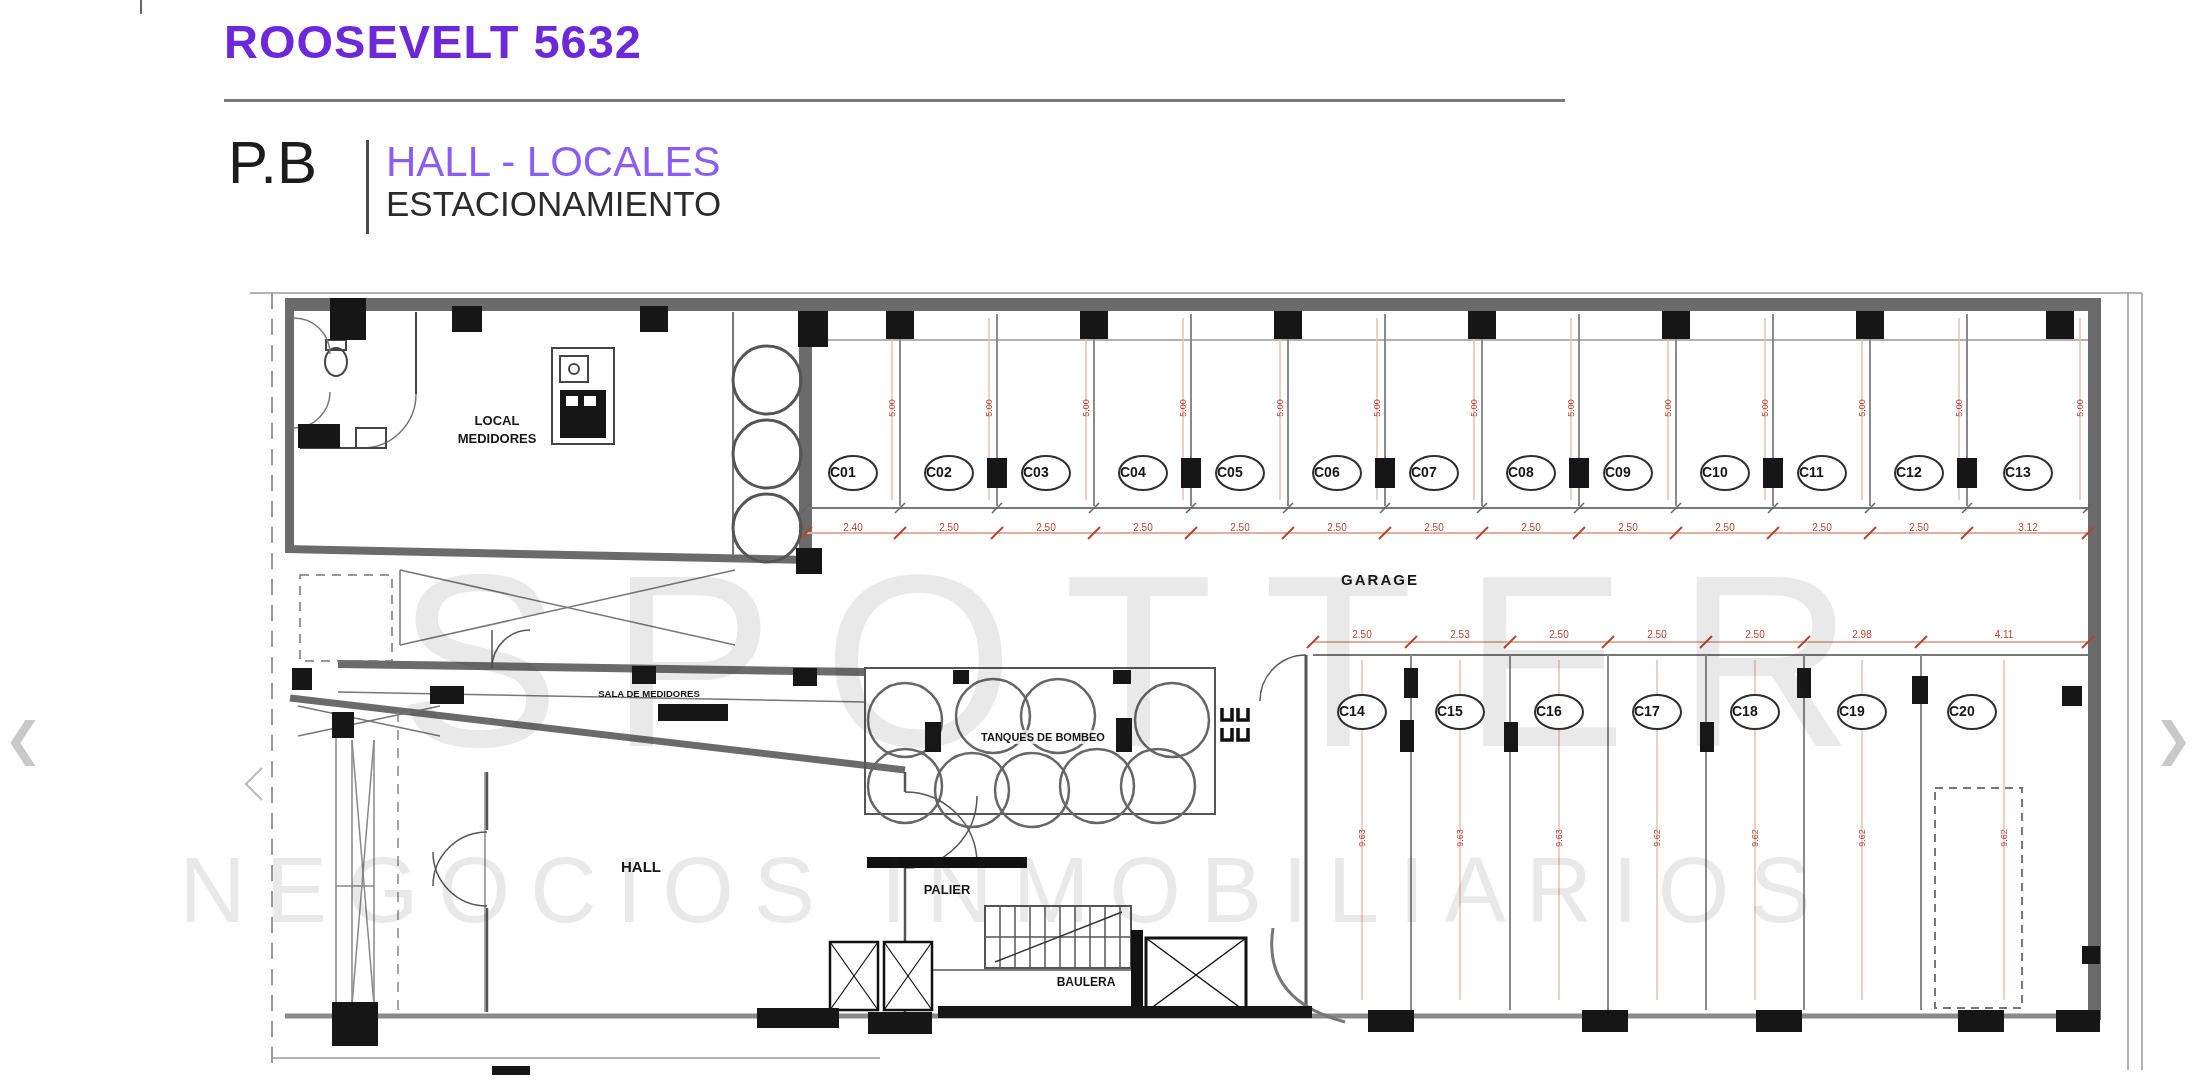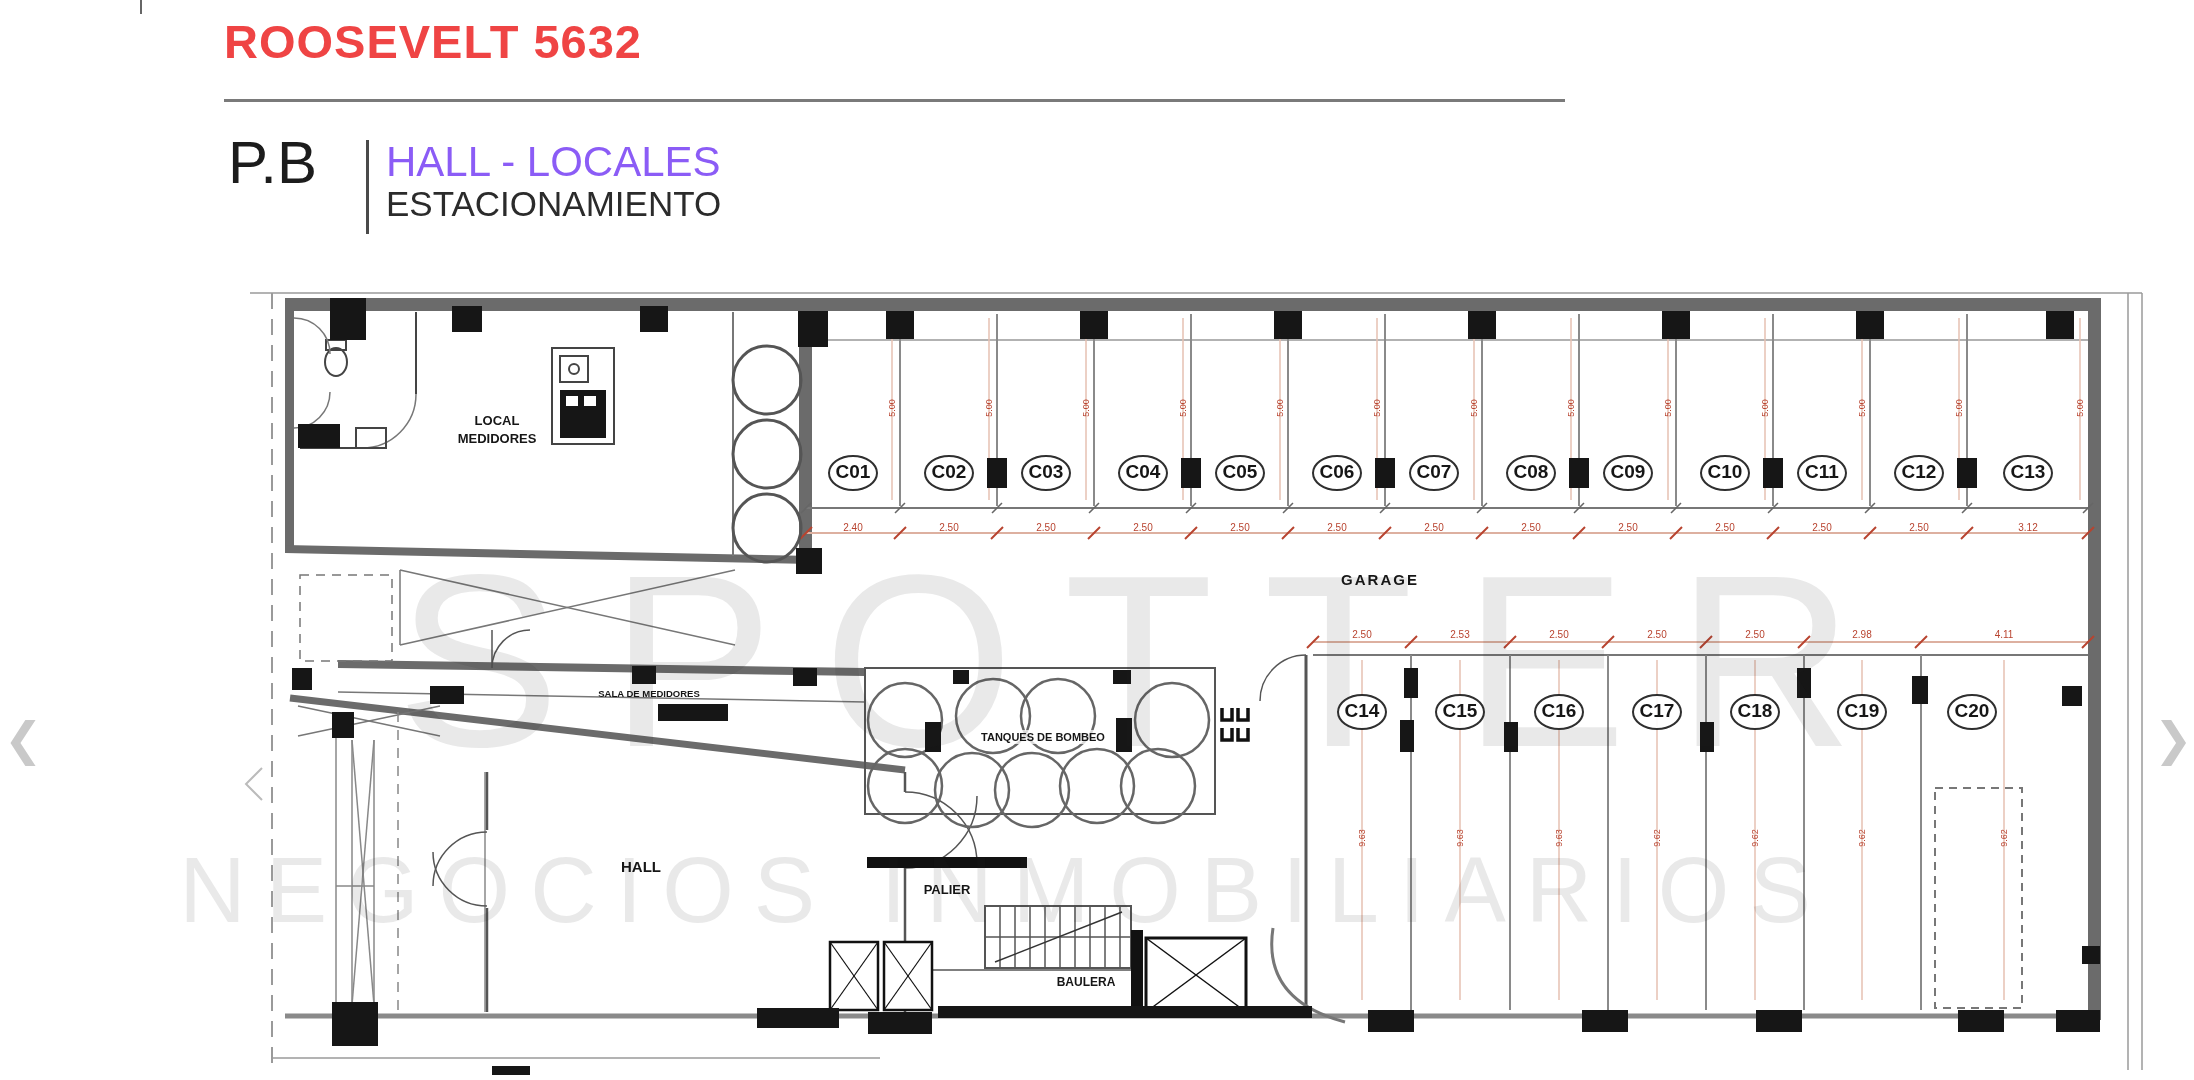--- a/index.html
+++ b/index.html
@@ -1,26 +1,26 @@
 <!DOCTYPE html>
 <html><head>
 <meta charset="utf-8">
 <style>
   html,body{margin:0;padding:0}
   body{width:2194px;height:1080px;position:relative;background:#fff;
        font-family:"Liberation Sans",sans-serif;overflow:hidden;color:#161616}
   .abs{position:absolute}
-  .title{left:224px;top:14px;font-size:47px;font-weight:800;letter-spacing:1px;color:#ef4444}
+  .title{left:224px;top:14px;font-size:47px;font-weight:800;letter-spacing:1px;color:#6d28d9}
   .title-rule{left:224px;top:99px;width:1341px;height:3px;background:#7a7a7a}
   .floor{left:228px;top:128px;font-size:60px;font-weight:400;color:#1c1c1c}
   .subdiv{left:366px;top:140px;width:3px;height:94px;background:#4a4a4a}
   .sub1{left:386px;top:138px;font-size:42px;color:#8b5cf6}
   .sub2{left:386px;top:184px;font-size:35px;color:#2b2b2b}
   .pspot{position:absolute;width:46px;height:32px;border:2.5px solid #2f2f2f;border-radius:50%;
-         font-size:19px;font-weight:bold;text-align:center;line-height:30px;
+         font-size:14px;font-weight:bold;text-align:left;line-height:30px;
          transform:translate(-50%,-50%);background:rgba(255,255,255,.9)}
   .dim{position:absolute;font-size:10px;color:#b8432f;transform:translate(-50%,-50%);white-space:nowrap}
   .vdim{position:absolute;font-size:9px;color:#b8432f;transform:translate(-50%,-50%) rotate(-90deg);white-space:nowrap}
   .rlabel{position:absolute;font-weight:bold;color:#161616;transform:translate(-50%,-50%);
           white-space:nowrap;text-align:center}
   .wm{position:absolute;color:rgba(40,40,40,0.10);font-weight:400;white-space:nowrap;pointer-events:none}
   .navchev{position:absolute;font-size:46px;color:#c9c9c9;cursor:pointer;user-select:none}
   svg{position:absolute;left:0;top:0}
 </style>
 </head>

